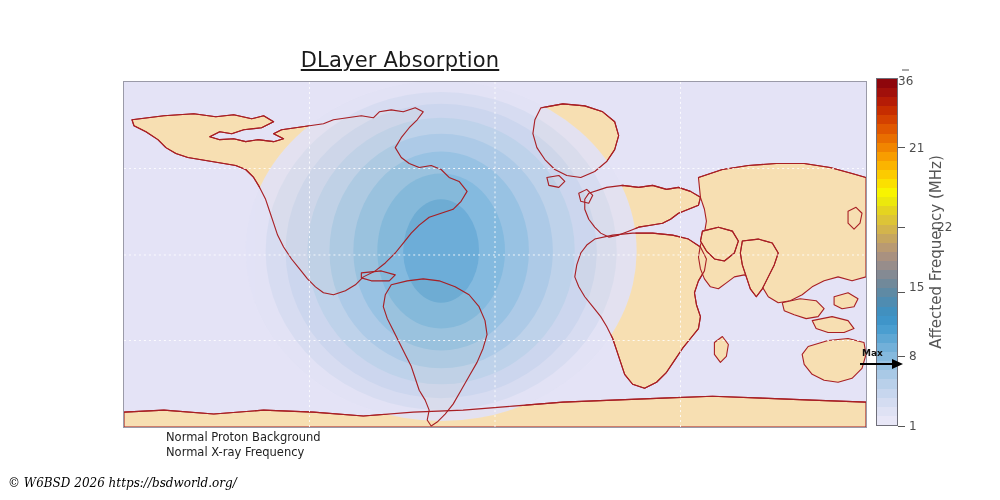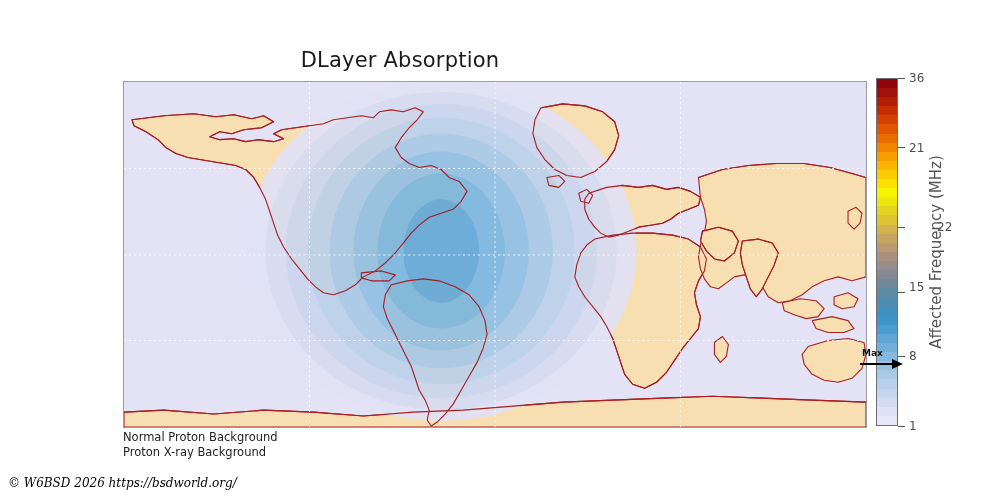--- a/index.html
+++ b/index.html
@@ -7,21 +7,21 @@
   body{
     width:1000px;height:500px;position:relative;overflow:hidden;
     font-family:"DejaVu Sans","Liberation Sans",sans-serif;
     background:#ffffff;
   }
   #page{position:absolute;inset:0;}
 
   
   .title{
     position:absolute;left:0;top:48px;width:800px;text-align:center;
-    font-size:21px;color:#1a1a1a;letter-spacing:.2px;
+    font-size:21px;color:#1a1a1a;letter-spacing:.2px;text-decoration:underline;
   }
 
   
   .map-frame{
     position:absolute;left:123px;top:81px;width:744px;height:347px;
     background:#e4e3f6;overflow:hidden;
     border:1px solid #9a9aa8;box-sizing:border-box;
   }
   .map-inner{position:absolute;inset:0;}
   .map-svg{position:absolute;inset:0;width:100%;height:100%;display:block;}
@@ -49,21 +49,21 @@
   }
 
   
   .max-marker{position:absolute;left:858px;top:349px;width:46px;height:24px;}
   .max-marker .mlabel{
     position:absolute;left:4px;top:-1px;font-size:9px;color:#111;font-weight:600;
   }
   .max-marker svg{position:absolute;left:0;top:9px;}
 
   
-  .note{position:absolute;font-size:11.5px;color:#222;line-height:1.32;}
+  .note{position:absolute;font-size:11.5px;color:#222;line-height:1.32;margin-left:43px;}
   .note-left{left:123px;top:430px;}
   .note-right{left:723px;top:433px;font-size:11.5px;}
 
   .footer{
     position:absolute;left:8px;top:476px;font-size:12px;color:#000000;
     font-style:italic;font-family:"DejaVu Serif","Liberation Serif",serif;
   }
 </style>
 </head>
 <body>
@@ -286,39 +286,39 @@
         <span class="ctick-label">15</span>
       </div>
       <div class="ctick" style="top: 149px; gap: 32px;">
         <span class="ctick-line"></span>
         <span class="ctick-label">22</span>
       </div>
       <div class="ctick" style="top: 69.6px;">
         <span class="ctick-line"></span>
         <span class="ctick-label">21</span>
       </div>
-      <div class="ctick" style="top: 0px;">
+      <div class="ctick" style="top: 0px; flex-direction: column;">
         <span class="ctick-line"></span>
         <span class="ctick-label">36</span>
       </div>
     </div>
 
   <div class="cbar-title">
     <span>Affected Frequency (MHz)</span>
   </div>
 
   <div class="max-marker">
     <div class="mlabel">Max</div>
     <svg width="46" height="14" viewBox="0 0 46 14">
       <line x1="2" y1="6" x2="34" y2="6" stroke="#000" stroke-width="2"></line>
       <polygon points="34,1 45,6 34,11" fill="#000"></polygon>
     </svg>
   </div>
 
   <div class="note note-left">
     <div>Normal Proton Background</div>
-    <div>Proton X-ray Background</div>
+    <div>Normal X-ray Frequency</div>
   </div>
 
 
   <div class="footer">© W6BSD 2026 https://bsdworld.org/</div>
 
 </div>
 
 </body></html>

